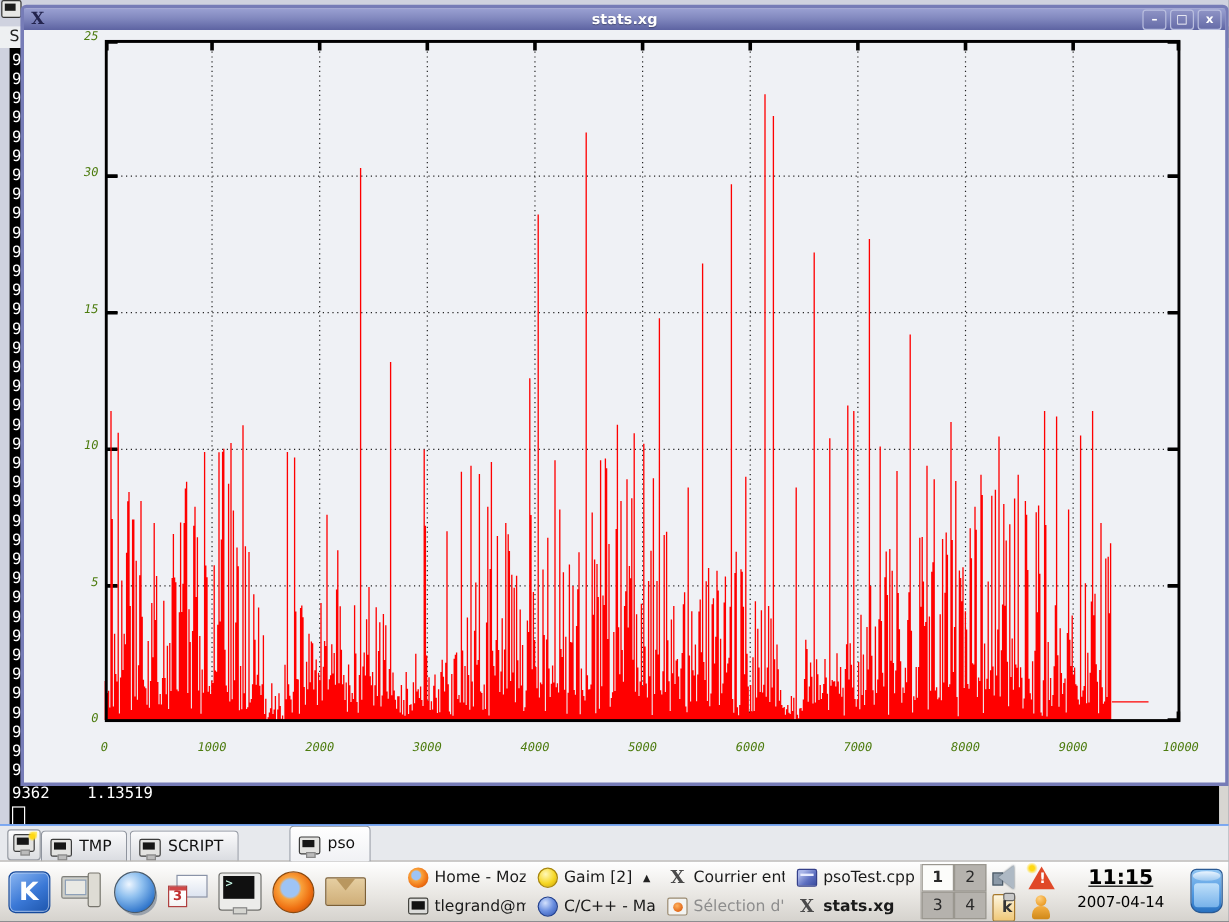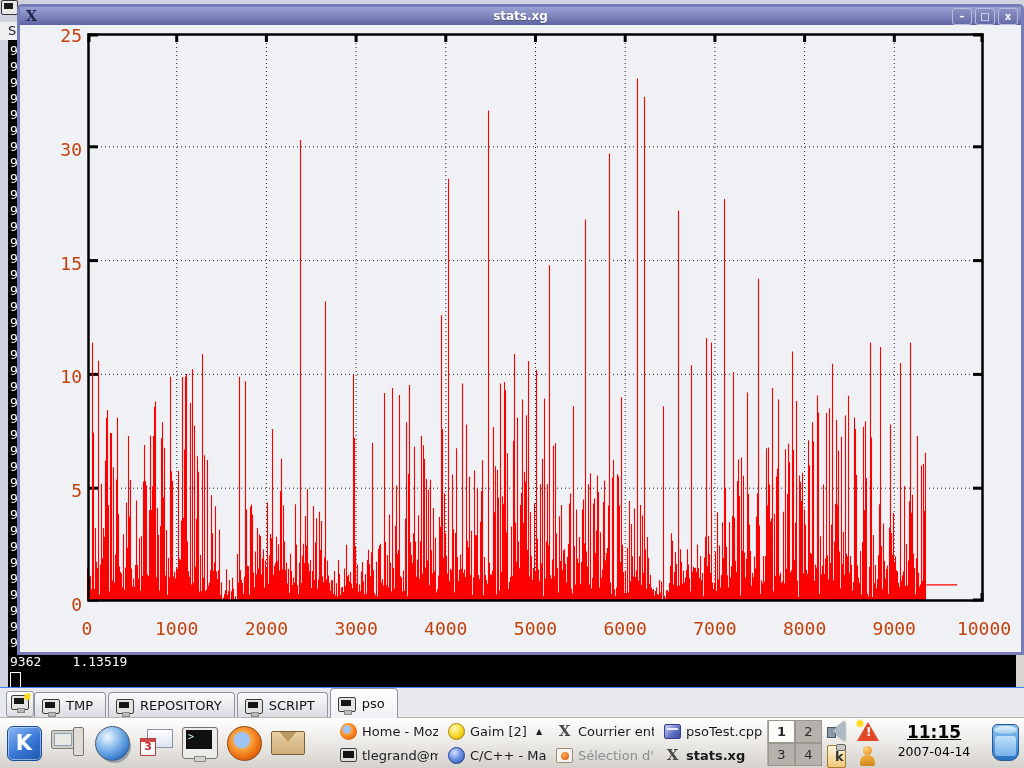--- a/index.html
+++ b/index.html
@@ -32,21 +32,21 @@
     font-family:"DejaVu Serif","Liberation Serif",serif;}
   .xg-title{width:100%;text-align:center;color:#fff;font-weight:bold;font-size:12px;
     text-shadow:0 1px 1px rgba(0,0,0,.35);}
   .xg-btns{position:absolute;right:3px;top:1px;display:flex;gap:3px;}
   .xg-btn{width:18px;height:15px;border:1px solid #b9bede;border-radius:3px;
     background:linear-gradient(#8d92c4,#666ca8);color:#fff;font-size:10px;font-weight:bold;
     display:flex;align-items:center;justify-content:center;line-height:1;}
   
   .plot-svg{position:absolute;left:67px;top:26px;}
   .axis-label{position:absolute;font-family:"DejaVu Sans Mono","Liberation Mono",monospace;
-    font-size:18px;color:#c2410c;}
+    font-size:10px;color:#4d7c0f;font-style:italic;}
   .ylab{width:34px;text-align:right;}
   .xlab{width:60px;text-align:center;}
 
   
   .tabbar{position:absolute;left:0;top:687px;width:1024px;height:30px;background:#e7e9ed;
     border-top:1px solid #3b82f6;}
   .newtab-btn{position:absolute;left:6px;top:3px;width:26px;height:24px;border:1px solid #979ba3;
     border-radius:3px;background:linear-gradient(#fdfdfd,#dcdee2);}
   .tab-mon{position:relative;display:inline-block;width:16px;height:13px;background:#e3e3e1;
     border:1px solid #3c3c3c;border-radius:2px;}
@@ -54,21 +54,21 @@
   .tab-mon::after{content:"";position:absolute;left:5px;bottom:-4px;width:6px;height:3px;background:#bbb;
     border:1px solid #888;}
   .newtab-btn .tab-mon{position:absolute;left:4px;top:3px;}
   .newtab-btn .spark{position:absolute;right:2px;top:1px;width:8px;height:8px;
     background:radial-gradient(circle,#ffd814 30%,rgba(255,216,20,0) 70%),
                radial-gradient(circle at 70% 20%,#ffea60 20%,rgba(255,234,96,0) 60%);}
   .tabs{position:absolute;left:34px;top:0;height:30px;display:flex;align-items:flex-end;}
   .tab{position:relative;height:25px;margin-right:2px;padding:0 12px 0 7px;display:flex;gap:6px;
     align-items:center;border:1px solid #8f949e;border-bottom:none;border-radius:4px 4px 0 0;
     background:linear-gradient(#fbfbfc,#d9dbe0);font-size:13px;color:#111;}
-  .tab.active{height:29px;background:linear-gradient(#ffffff,#f0f1f4);z-index:2;}
+  .tab.active{height:29px;background:linear-gradient(#ffffff,#f0f1f4);z-index:2;margin-left:40px;}
   .tab .tab-mon{top:1px;}
 
   
   .panel{position:absolute;left:0;top:717px;width:1024px;height:51px;
     background:linear-gradient(#ffffff,#e9e7e3 55%,#d5d2cd);border-top:1px solid #b8b5b0;box-sizing:border-box;}
   .launchers{position:absolute;left:6px;top:5px;display:flex;gap:8px;align-items:center;height:40px;}
   .launcher{width:36px;height:36px;position:relative;display:flex;align-items:center;justify-content:center;}
 
   .icon-kmenu{width:33px;height:33px;border-radius:6px;border:1px solid #174a9b;
     background:linear-gradient(145deg,#8cb7f2,#3a78d6 55%,#1d55ac);
@@ -316,24 +316,20 @@
       <span class="tab-mon"></span>
       <span class="spark"></span>
     </div>
     <div class="tabs" id="tabs">
         <div class="tab">
           <span class="tab-mon"></span>
           <span>TMP</span>
         </div>
         <div class="tab">
           <span class="tab-mon"></span>
-          <span>REPOSITORY</span>
-        </div>
-        <div class="tab">
-          <span class="tab-mon"></span>
           <span>SCRIPT</span>
         </div>
         <div class="tab active">
           <span class="tab-mon"></span>
           <span>pso</span>
         </div>
       </div>
   </div>
 
   <div class="panel">

